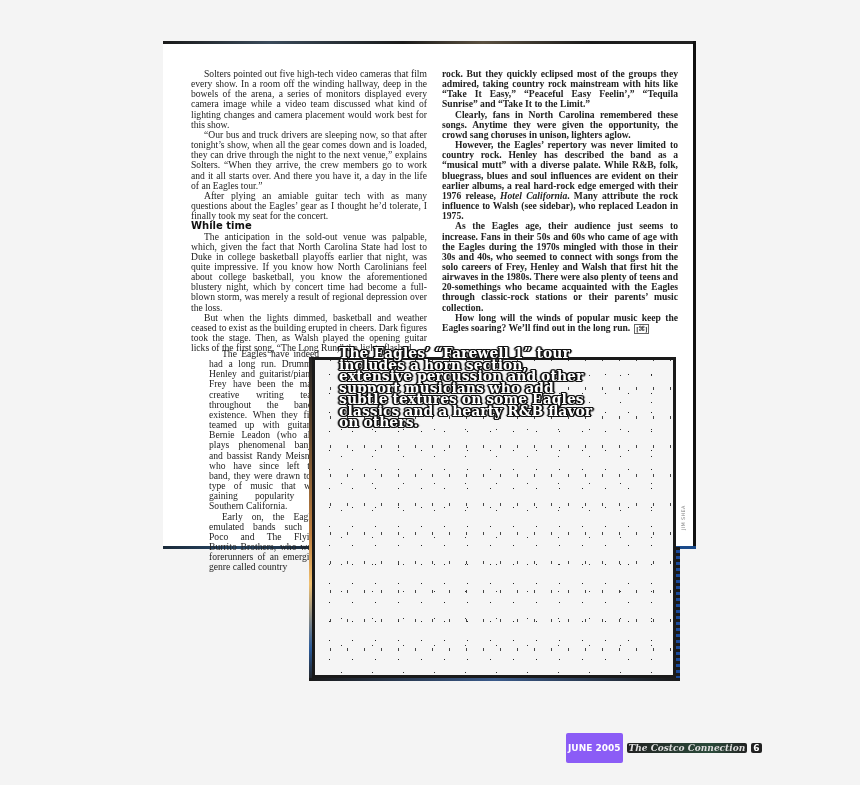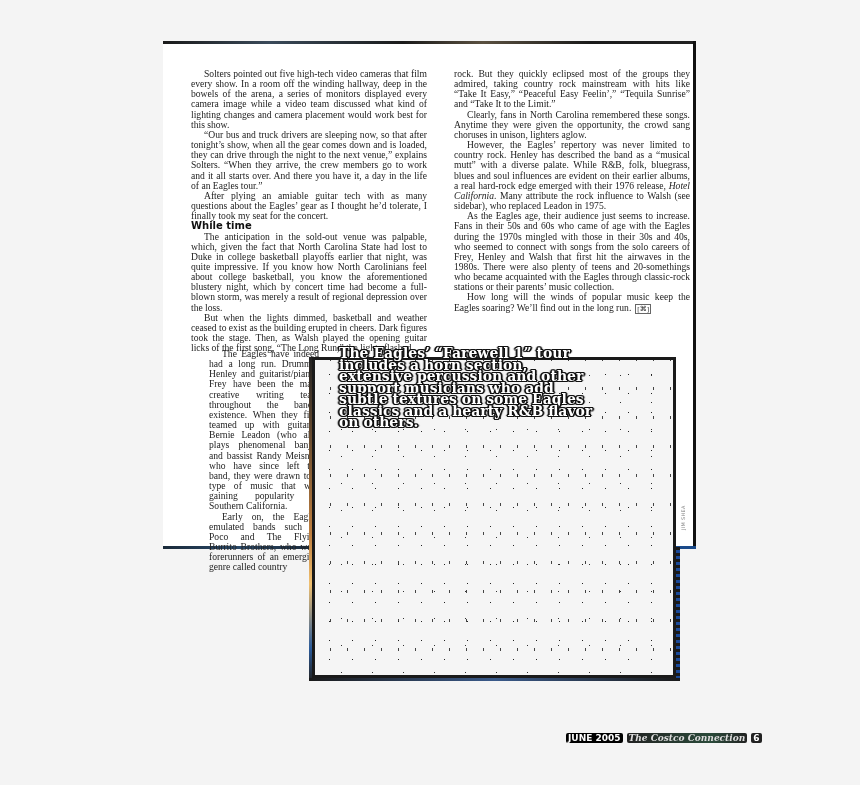--- a/index.html
+++ b/index.html
@@ -24,21 +24,21 @@
   .page-bottom-rule-right {
     position:absolute; left:676px; top:546px; width:20px; height:3px; background:#1a4a8a;
   }
   .col {
     position:absolute; font-size:9.6px; line-height:10.15px; color:#222; text-align:justify;
   }
   .col p { margin:0; text-indent:13px; }
   .col p.noindent { text-indent:0; }
   .col-left { left:191px; top:69px; width:236px; }
   .col-left-narrow { left:209px; top:349px; width:110px; }
-  .col-right { left:454px; top:69px; width:236px; }
+  .col-right { left:442px; top:69px; width:236px;font-weight:bold; }
   .section-heading {
     font-family:"DejaVu Sans","Liberation Sans",sans-serif; font-weight:bold; font-size:10px;
     color:#111; margin:9px 0 0 0; text-indent:0 !important;
   }
   .end-mark { font-size:7px; border:1px solid #666; padding:0 1px; margin-left:4px; }
   em { font-style:italic; }
 
   .photo-frame {
     position:absolute; left:312px; top:357px; width:364px; height:321px;
     background:#f5f5f5; border:3px solid #1a1a1a; box-sizing:border-box;
@@ -72,22 +72,22 @@
   }
   .photo-credit {
     position:absolute; left:680px; top:530px; font-family:"DejaVu Sans",sans-serif;
     font-size:5px; color:#888; transform:rotate(-90deg); transform-origin:left top; letter-spacing:0.3px;
   }
   .folio {
     position:absolute; left:566px; top:733px; display:flex; align-items:center; gap:4px;
     font-size:9px;
   }
   .folio-date {
-    font-family:"DejaVu Sans",sans-serif; font-weight:bold; color:#fff; background:#000000;
-    padding:0 2px; border-radius:2px;
+    font-family:"DejaVu Sans",sans-serif; font-weight:bold; color:#fff; background:#8b5cf6;
+    padding:10px 2px; border-radius:2px;
   }
   .folio-mag {
     font-family:"DejaVu Serif",serif; font-style:italic; font-weight:bold; color:#ddd;
     background:linear-gradient(90deg,#222,#2a4a3a 70%,#222); padding:0 2px; border-radius:2px;
   }
   .folio-page {
     font-family:"DejaVu Sans",sans-serif; font-weight:bold; color:#fff; background:#222;
     padding:0 2px; border-radius:2px;
   }
 </style>

